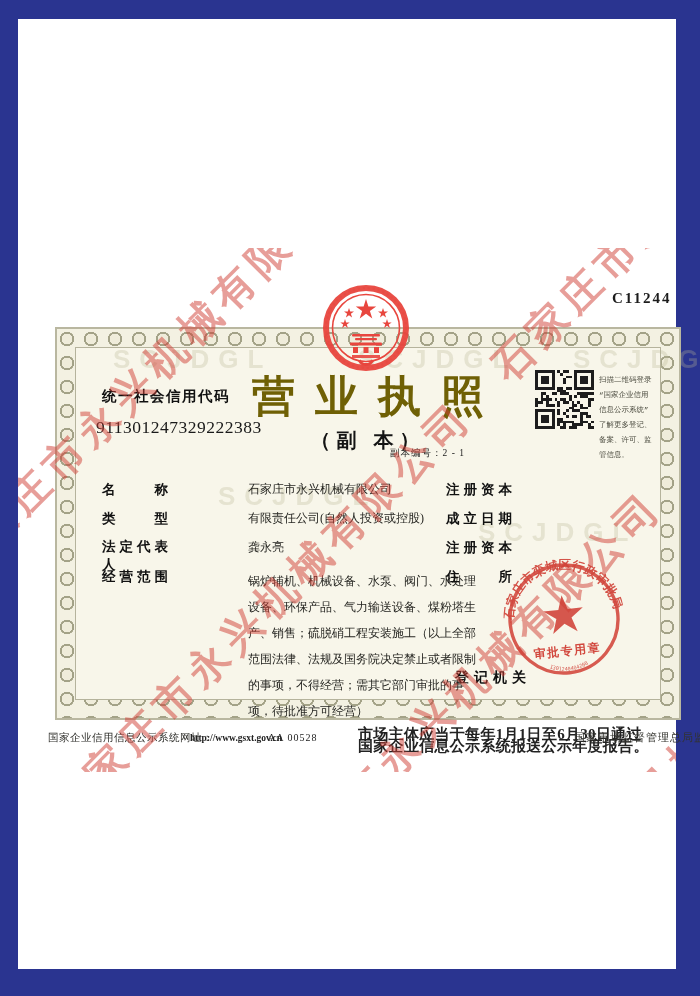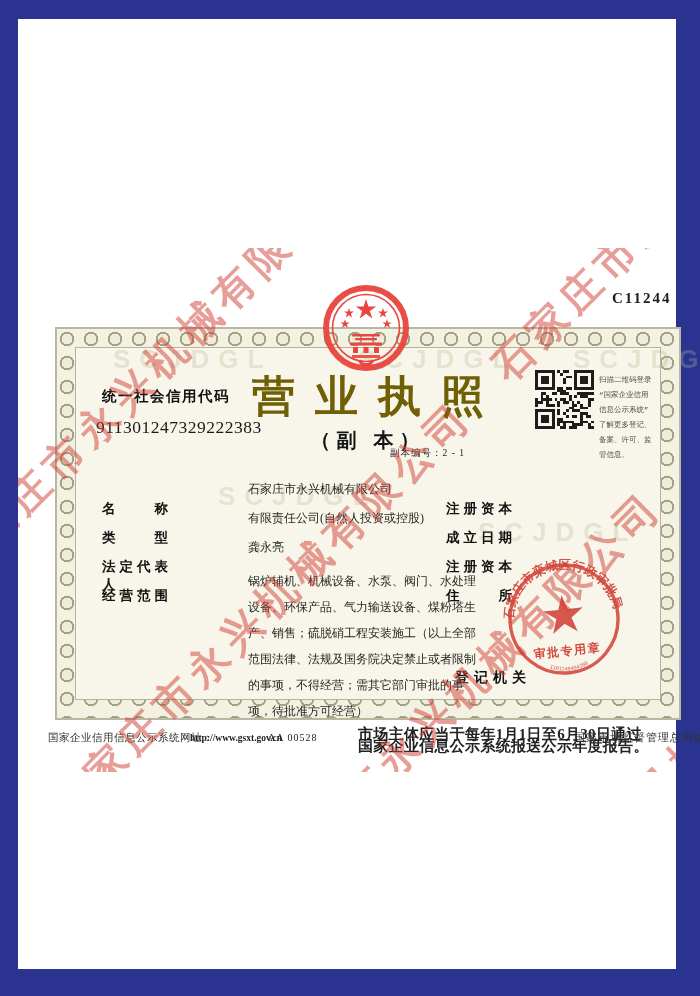--- a/index.html
+++ b/index.html
@@ -80,21 +80,21 @@
   
   .qr{position:absolute;left:517px;top:351px;width:59px;height:59px;z-index:3;}
   .qr-caption{
     position:absolute;left:581px;top:354px;width:68px;font-size:7.5px;
     line-height:15px;color:#4c4c40;white-space:pre-line;z-index:3;font-family:Liberation Mono, monospace;
   }
   
   .flabel{
     display:inline-block;font-weight:bold;color:#111;
     font-family:"Liberation Sans","DejaVu Sans",sans-serif;
-    font-size:13.5px;width:66px;text-align:justify;text-align-last:justify;margin-top:20px;
+    font-size:13.5px;width:66px;text-align:justify;text-align-last:justify;
   }
   .frow{position:absolute;z-index:3;}
   .lv{left:84px;}
   .lval{position:absolute;left:146px;top:1px;width:236px;font-size:12px;color:#262622;}
   .rv{left:428px;}
   .rval{position:absolute;left:488px;top:1px;width:186px;font-size:11.5px;color:#262622;white-space:nowrap;}
   .scope-val{line-height:26px;}
   
   .registrar{
     position:absolute;left:437px;top:614px;font-size:14px;font-weight:bold;

